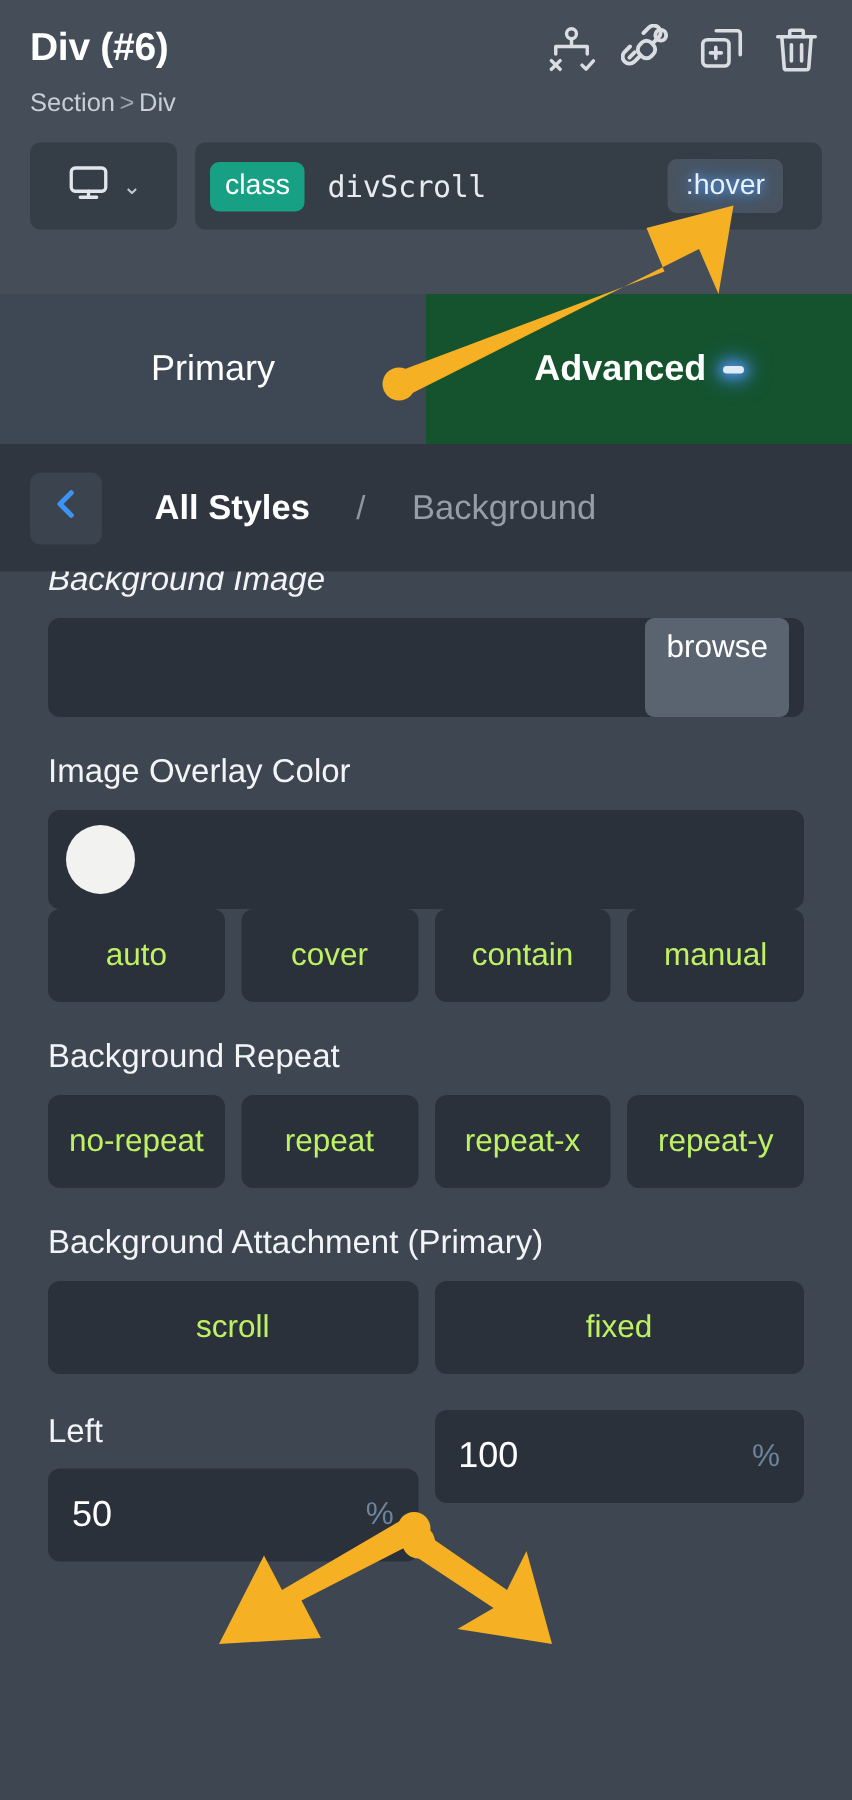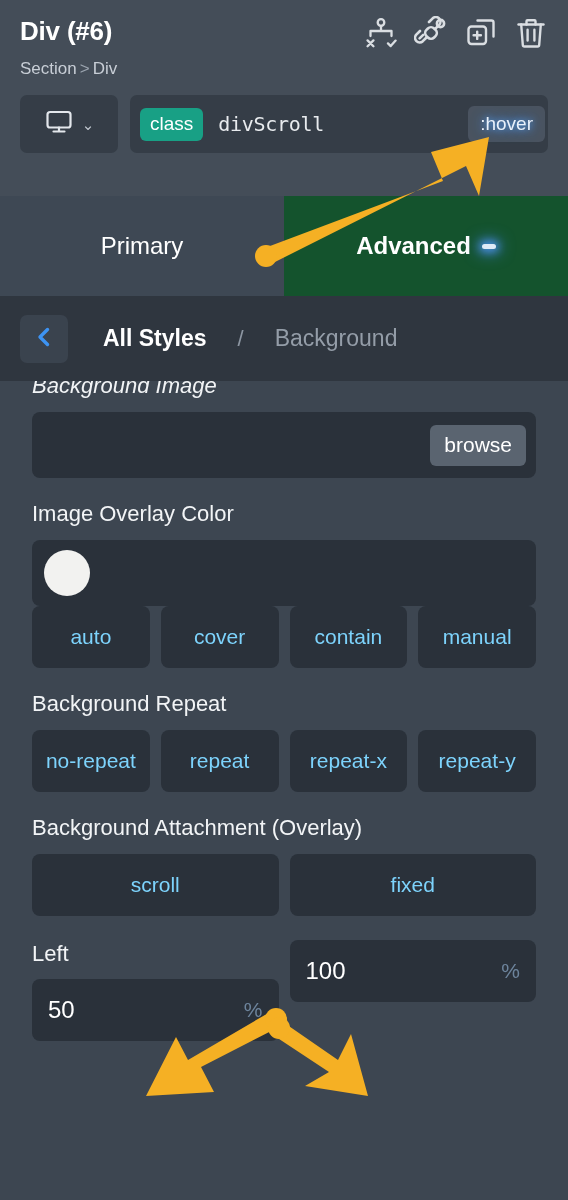--- a/index.html
+++ b/index.html
@@ -39,21 +39,21 @@
   .device-box {
     background: #353d47; border-radius: 7px;
     width: 98px; height: 58px;
     display: flex; align-items: center; justify-content: center; gap: 8px;
     cursor: pointer;
   }
   .device-box .chev { color: #c3c9d1; font-size: 15px; line-height: 1; }
   .class-box {
     background: #353d47; border-radius: 7px;
     flex: 1; height: 58px;
-    display: flex; align-items: center; padding: 0 3px 0 10px;
+    display: flex; align-items: center; padding: 0 26px 0 10px;
     position: relative;
   }
   .class-pill {
     background: #18a085; color: #ffffff;
     border-radius: 6px; padding: 5px 10px 6px;
     font-size: 19px; line-height: 22px; font-weight: 400;
   }
   .class-name {
     color: #e8ebee; font-family: "DejaVu Sans Mono", monospace;
     font-size: 20px; margin-left: 15px; letter-spacing: -0.3px;
@@ -105,21 +105,21 @@
     padding: 0 32px;
   }
   .field-label {
     font-size: 22px; color: #f2f4f6; line-height: 28px;
     margin-top: 22px; margin-bottom: 12px;
   }
   .field-label.first { margin-top: -9px; font-style: italic; }
 
   .text-input {
     background: #2a313a; border-radius: 8px; height: 66px;
-    display: flex; align-items: center; justify-content: flex-end;
+    display: flex; justify-content: flex-end;
     padding: 0 10px;
   }
   .browse-btn {
     background: #5a6470; color: #ffffff;
     border-radius: 6px; padding: 8px 14px 9px;
     font-size: 21px; line-height: 24px; cursor: pointer;
   }
   .color-input {
     background: #2a313a; border-radius: 8px; height: 66px;
     display: flex; align-items: center; padding: 0 12px;
@@ -127,21 +127,21 @@
   .swatch {
     width: 46px; height: 46px; border-radius: 50%;
     background: #f2f2f0;
   }
 
   .btn-row { display: flex; gap: 11px; }
   .opt-btn {
     flex: 1; background: #2a313a; border-radius: 8px;
     height: 62px;
     display: flex; align-items: center; justify-content: center;
-    font-size: 21px; color: #7dd3fc; cursor: pointer;
+    font-size: 21px; color: #bef264; cursor: pointer;
     white-space: nowrap;
     text-align: right;
   }
 
   .pair-row { display: flex; gap: 11px; }
   .pair-col { flex: 1; }
   .pair-label { font-size: 22px; color: #f2f4f6; line-height: 28px; margin-bottom: 11px; }
   .num-input {
     background: #2a313a; border-radius: 8px; height: 62px;
     display: flex; align-items: center; padding: 0 16px;
@@ -267,21 +267,21 @@
     </div>
 
     <div class="field-label">Background Repeat</div>
     <div class="btn-row">
       <div class="opt-btn">no-repeat</div>
       <div class="opt-btn">repeat</div>
       <div class="opt-btn">repeat-x</div>
       <div class="opt-btn">repeat-y</div>
     </div>
 
-    <div class="field-label">Background Attachment (Overlay)</div>
+    <div class="field-label">Background Attachment (Primary)</div>
     <div class="btn-row">
       <div class="opt-btn">scroll</div>
       <div class="opt-btn">fixed</div>
     </div>
 
     <div style="height:24px"></div>
 
     <div class="pair-row">
       <div class="pair-col">
         <div class="pair-label">Left</div>

